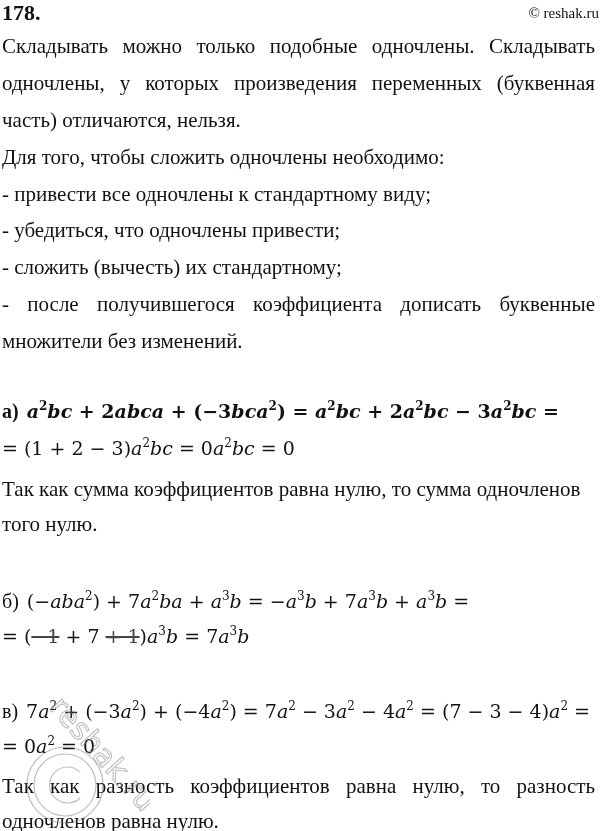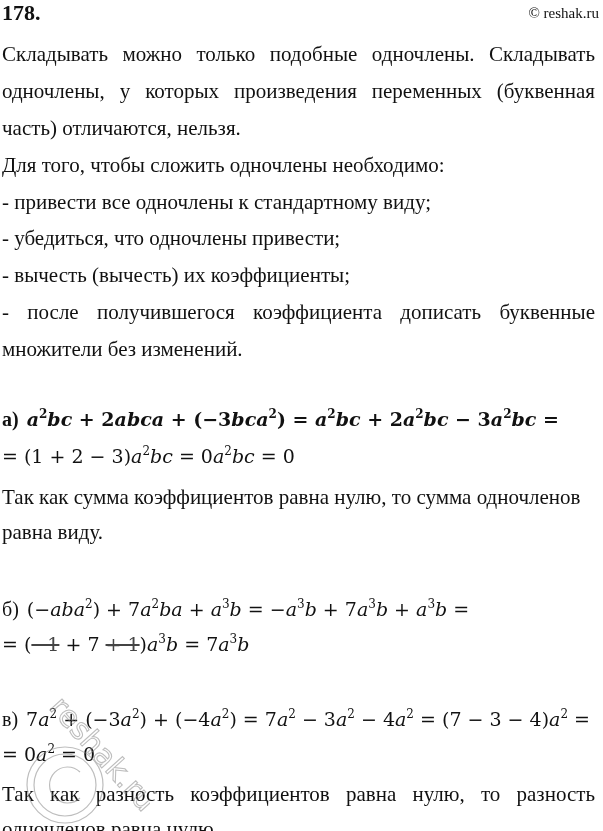--- a/index.html
+++ b/index.html
@@ -15,21 +15,20 @@
       font-family: "Liberation Serif", "DejaVu Serif", serif;
       color: #111111;
     }
     .line {
       position: absolute;
       left: 2px;
       right: 8px;
       font-size: 21px;
       line-height: 26px;
       white-space: nowrap;
-      margin-top: 8px;
     }
     .justify {
       text-align: justify;
       text-align-last: justify;
     }
     .header-num {
       position: absolute;
       left: 2px;
       top: 0px;
       font-size: 22px;
@@ -81,32 +80,32 @@
 <div class="header-num">178.</div>
 <div class="copyright">© reshak.ru</div>
 
 <div class="line justify" style="top:33px;">Складывать можно только подобные одночлены. Складывать</div>
 <div class="line justify" style="top:70px;">одночлены, у которых произведения переменных (буквенная</div>
 <div class="line" style="top:107px;">часть) отличаются, нельзя.</div>
 
 <div class="line" style="top:144px;">Для того, чтобы сложить одночлены необходимо:</div>
 <div class="line" style="top:181px;">- привести все одночлены к стандартному виду;</div>
 <div class="line" style="top:217px;">- убедиться, что одночлены привести;</div>
-<div class="line" style="top:254px;">- вычесть (вычесть) их коэффициенты;</div>
+<div class="line" style="top:254px;">- сложить (вычесть) их стандартному;</div>
 <div class="line justify" style="top:291px;">- после получившегося коэффициента дописать буквенные</div>
 <div class="line" style="top:328px;">множители без изменений.</div>
 
 <div class="line" style="top:398px;font-weight:bold;">
   <span class="label">а)</span><span class="math"><i>a</i><sup>2</sup><i>bc</i> + 2<i>abca</i> + (−3<i>bca</i><sup>2</sup>) = <i>a</i><sup>2</sup><i>bc</i> + 2<i>a</i><sup>2</sup><i>bc</i> − 3<i>a</i><sup>2</sup><i>bc</i> =</span>
 </div>
 <div class="line" style="top:435px;">
   <span class="math">= (1 + 2 − 3)<i>a</i><sup>2</sup><i>bc</i> = 0<i>a</i><sup>2</sup><i>bc</i> = 0</span>
 </div>
 <div class="line" style="top:476px;">Так как сумма коэффициентов равна нулю, то сумма одночленов</div>
-<div class="line" style="top:511px;">равна виду.</div>
+<div class="line" style="top:511px;">того нулю.</div>
 
 <div class="line" style="top:588px;">
   <span class="label">б)</span><span class="math">(−<i>aba</i><sup>2</sup>) + 7<i>a</i><sup>2</sup><i>ba</i> + <i>a</i><sup>3</sup><i>b</i> = −<i>a</i><sup>3</sup><i>b</i> + 7<i>a</i><sup>3</sup><i>b</i> + <i>a</i><sup>3</sup><i>b</i> =</span>
 </div>
 <div class="line" style="top:623px;">
   <span class="math">= (<span class="strike">−1</span> + 7 <span class="strike">+ 1</span>)<i>a</i><sup>3</sup><i>b</i> = 7<i>a</i><sup>3</sup><i>b</i></span>
 </div>
 
 <div class="line" style="top:698px;">
   <span class="label">в)</span><span class="math">7<i>a</i><sup>2</sup> + (−3<i>a</i><sup>2</sup>) + (−4<i>a</i><sup>2</sup>) = 7<i>a</i><sup>2</sup> − 3<i>a</i><sup>2</sup> − 4<i>a</i><sup>2</sup> = (7 − 3 − 4)<i>a</i><sup>2</sup> =</span>

